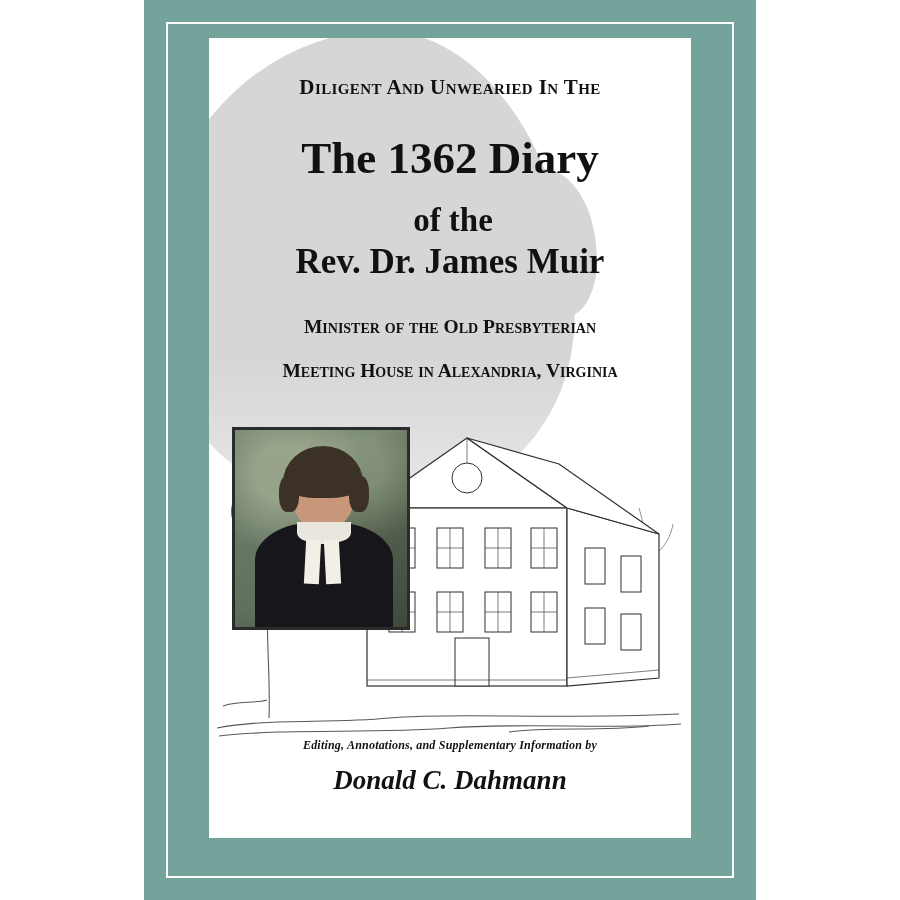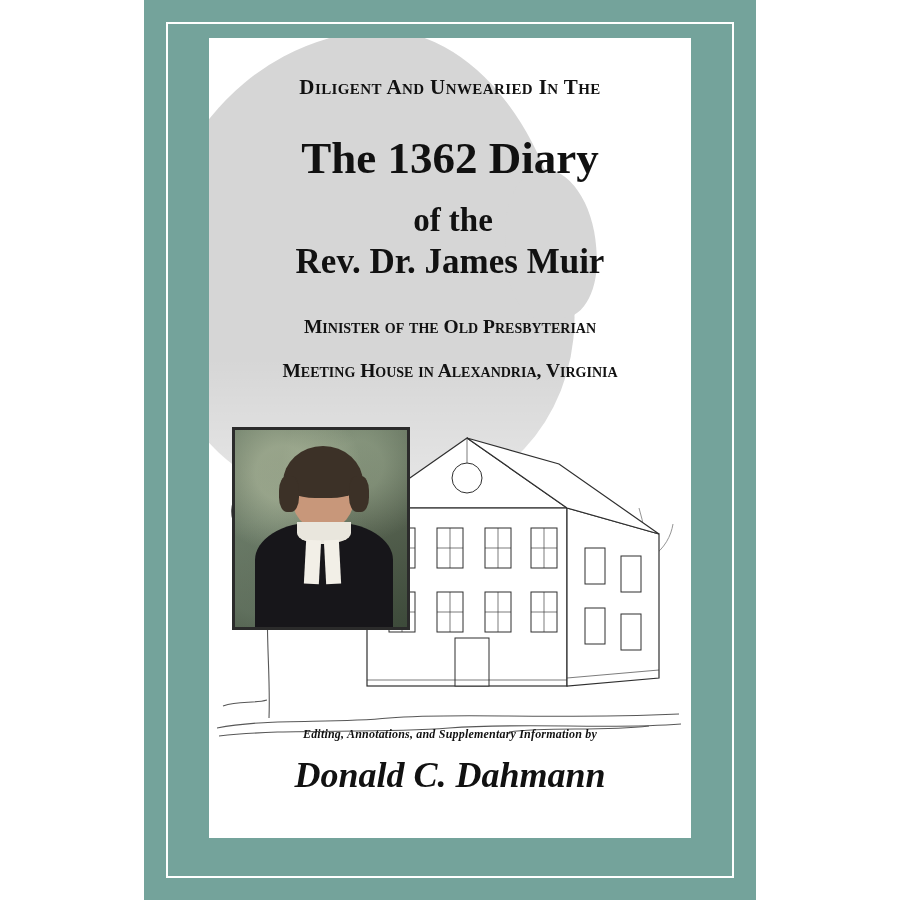--- a/index.html
+++ b/index.html
@@ -240,21 +240,21 @@
     font-family: "Liberation Serif", serif;
     font-weight: bold;
     font-style: italic;
     font-size: 12px;
     letter-spacing: 0.2px;
   }
   .credit-name {
     font-family: "Liberation Serif", serif;
     font-weight: bold;
     font-style: italic;
-    font-size: 36px;
+    font-size: 27px;
     margin-top: 12px;
   }
 </style>
 </head>
 <body>
 
 <div id="page">
 
   <div class="cover">
     <div class="cover-rule"></div>

